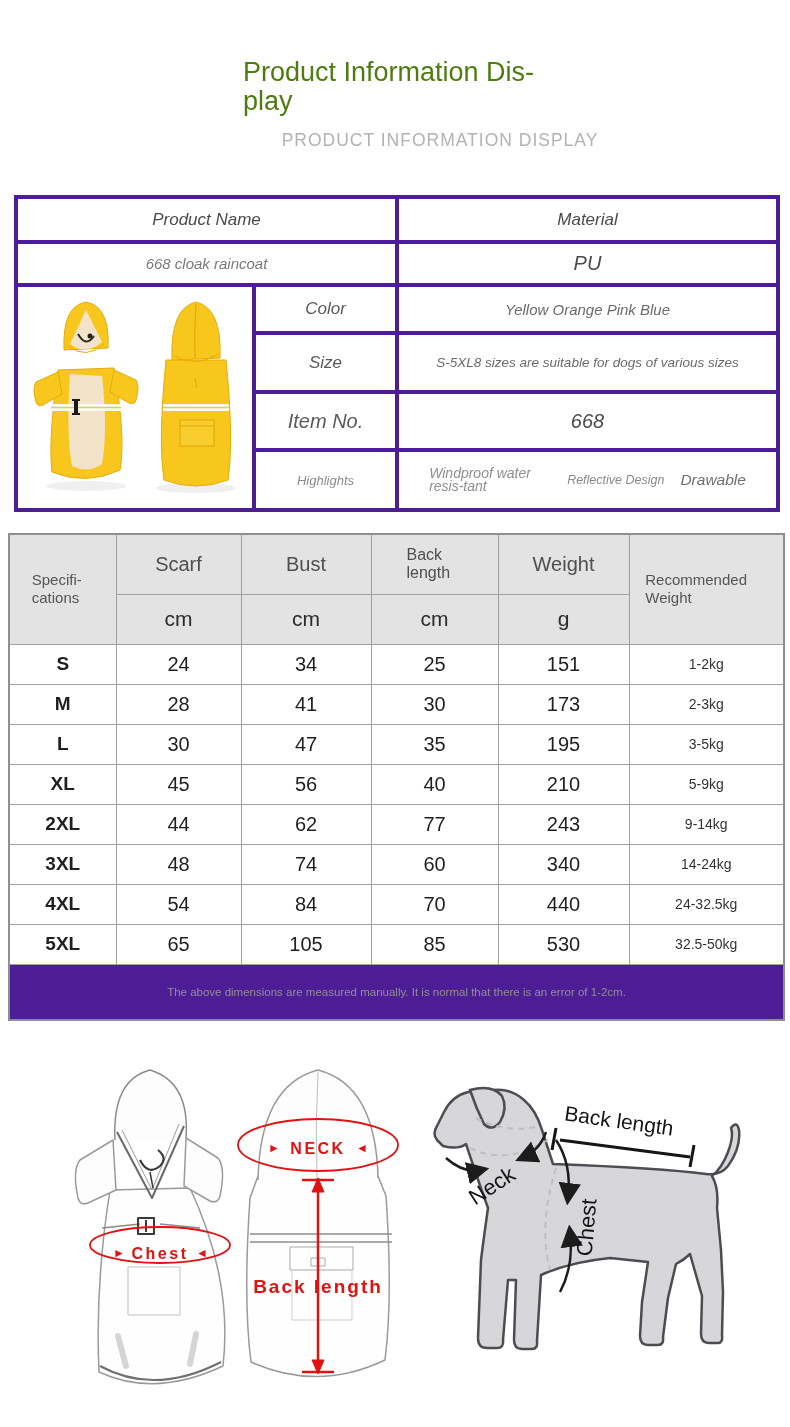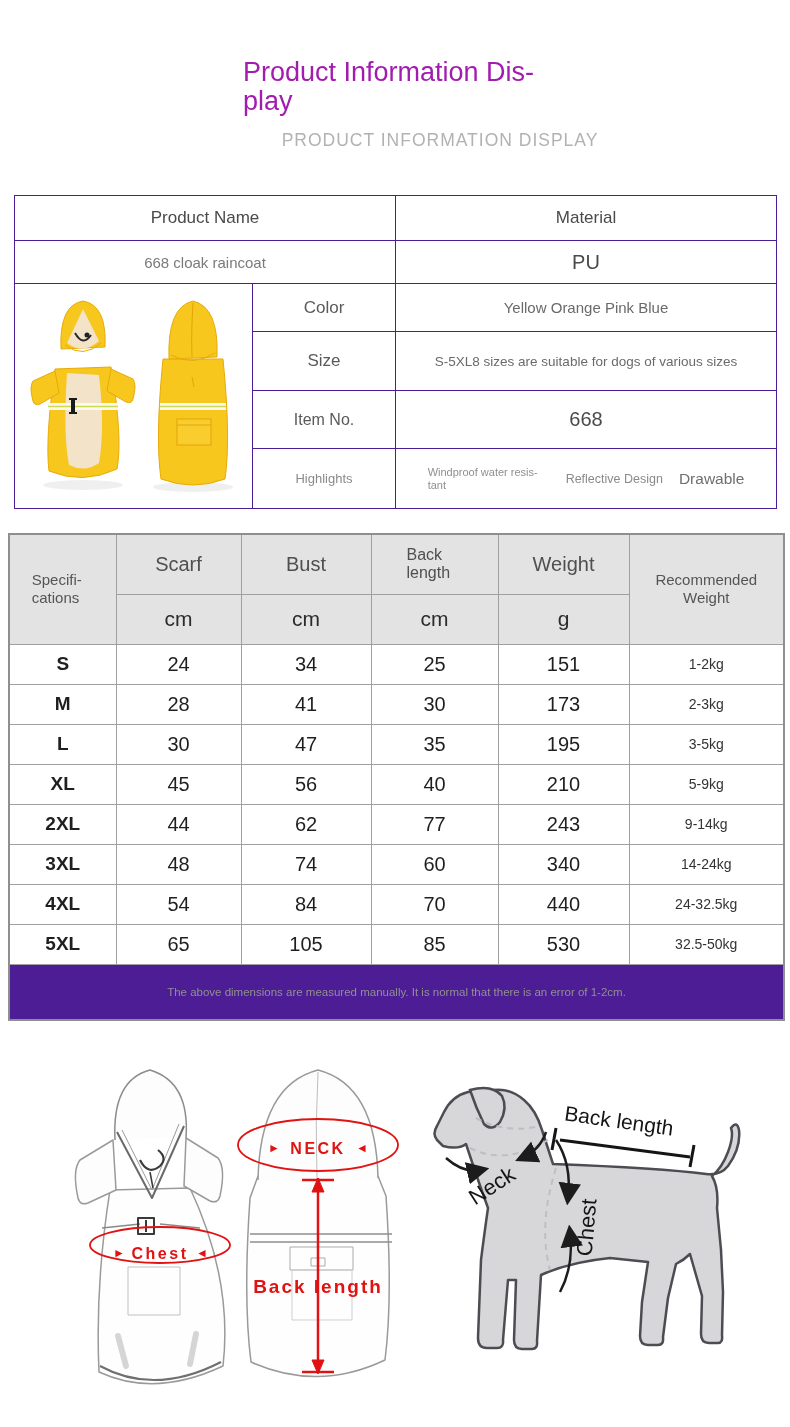--- a/index.html
+++ b/index.html
@@ -1,51 +1,51 @@
 <!DOCTYPE html>
 <html><head>
 <meta charset="utf-8">
 <style>
   html,body{margin:0;padding:0;background:#fff;}
   body{width:790px;height:1427px;position:relative;font-family:"Liberation Sans",sans-serif;color:#333;}
 
   
-  .title-block{position:absolute;left:243px;top:58px;width:300px;font-size:27px;line-height:29px;color:#a21caf;}
+  .title-block{position:absolute;left:243px;top:58px;width:300px;font-size:27px;line-height:29px;color:#4d7c0f;}
   .subtitle{position:absolute;left:0;top:130px;width:790px;text-align:center;font-size:17.5px;letter-spacing:1px;color:#b2b2b2;padding-left:45px;}
 
   
   table{border-collapse:collapse;table-layout:fixed;}
   .info-table{position:absolute;left:14px;top:195px;width:762px;}
-  .info-table td{border:1px solid #4c1d95;text-align:center;vertical-align:middle;padding:0 6px;overflow:hidden;}
+  .info-table td{border:4px solid #4c1d95;text-align:center;vertical-align:middle;padding:0 6px;overflow:hidden;font-style:italic;}
   .it-h{font-size:17px;color:#4a4a4a;}
   .it-r1{height:45px;}
   .it-r2{height:43px;}
   .it-name-val{font-size:15px;color:#7a7a7a;border-radius:16px;}
   .it-big{font-size:20px;color:#4a4a4a;}
   .it-label{font-size:17px;color:#5a5a5a;}
   .it-label-sm{font-size:13px;color:#8a8a8a;}
   .it-val{font-size:15px;color:#6a6a6a;}
   .it-val-sm{font-size:13.5px;color:#6a6a6a;}
   .it-img-cell{padding:0;}
   .hl-wrap{display:flex;align-items:center;justify-content:center;gap:16px;}
-  .hl-1{font-size:11px;color:#8f8f8f;width:122px;text-align:left;line-height:13px;}
+  .hl-1{font-size:14px;color:#8f8f8f;width:122px;text-align:left;line-height:13px;}
   .hl-2{font-size:12.5px;color:#8a8a8a;}
   .hl-3{font-size:15.5px;color:#6f6f6f;}
 
   
   .size-table{position:absolute;left:8px;top:533px;width:775px;border:2px solid #8f8f8f;}
   .size-table th,.size-table td{border:1px solid #a0a0a0;text-align:center;vertical-align:middle;padding:0;overflow:hidden;}
   .size-table thead th{background:#e3e3e3;font-weight:normal;}
   .st-h1{height:60px;font-size:20px;color:#4f4f4f;}
   .st-h2{height:50px;font-size:21px;font-weight:bold;color:#2b2b2b;}
   .st-spec{font-size:15px;color:#555;}
   .st-spec .inner{display:inline-block;width:62px;text-align:left;line-height:18px;}
   .st-bl .inner{display:inline-block;width:56px;text-align:left;font-size:16px;line-height:18px;}
   .st-rec{font-size:15px;color:#555;}
-  .st-rec .inner{display:inline-block;width:122px;text-align:center;line-height:18px;}
+  .st-rec .inner{display:inline-block;width:122px;text-align:left;line-height:18px;}
   .size-table tbody tr{height:40px;}
   .size-table tbody th{font-size:19px;font-weight:bold;color:#1f1f1f;background:#fff;}
   .size-table tbody td{font-size:20px;color:#1f1f1f;}
   .size-table tbody td.rec{font-size:14px;color:#333;}
   .size-table tfoot td{height:54px;font-size:11.5px;color:#909090;background:#4c1d95;}
 
   
   .diagrams{position:absolute;left:0;top:1040px;width:790px;height:387px;}
   svg text{font-family:"Liberation Sans",sans-serif;}
 </style>
@@ -111,21 +111,21 @@
       </svg>
     </td>
     <td class="it-label">Color</td>
     <td class="it-val">Yellow Orange Pink Blue</td>
   </tr>
   <tr style="height:59px;">
     <td class="it-label">Size</td>
     <td class="it-val-sm">S-5XL8 sizes are suitable for dogs of various sizes</td>
   </tr>
   <tr style="height:58px;">
-    <td class="it-label" style="font-size:16px;">Item No.</td>
+    <td class="it-label" style="font-size:20px;">Item No.</td>
     <td class="it-big">668</td>
   </tr>
   <tr style="height:60px;">
     <td class="it-label-sm">Highlights</td>
     <td>
       <div class="hl-wrap">
         <span class="hl-1">Windproof water resis-tant</span>
         <span class="hl-2">Reflective Design</span>
         <span class="hl-3">Drawable</span>
       </div>

